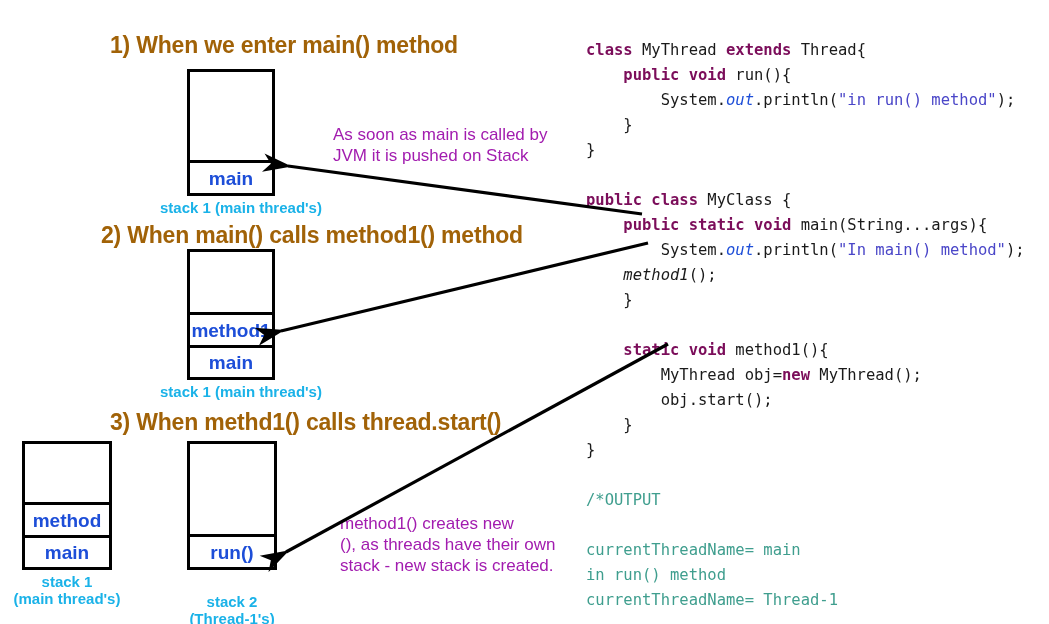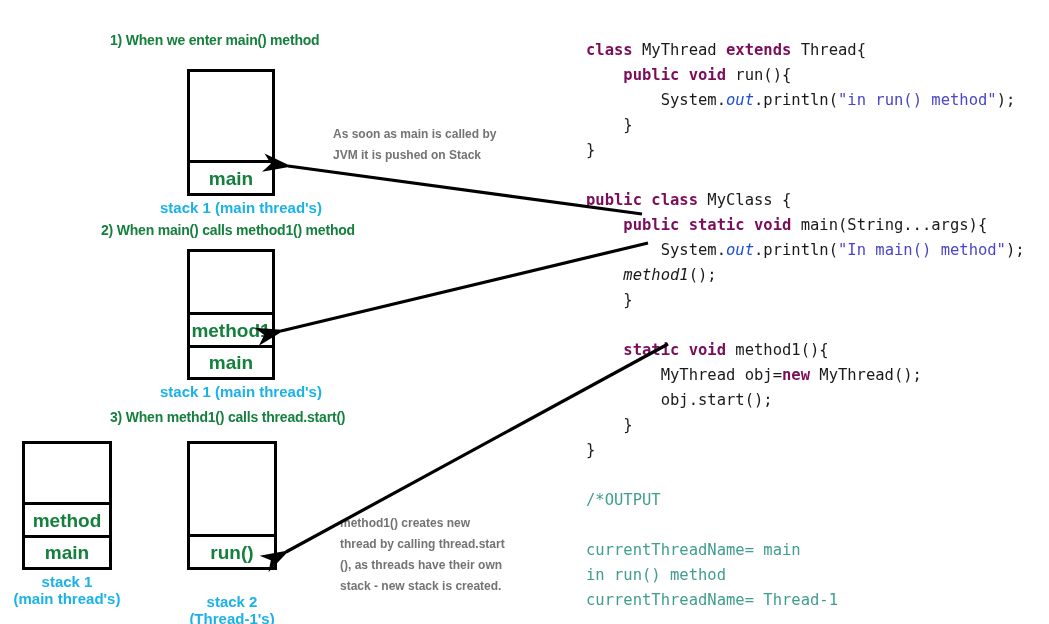--- a/index.html
+++ b/index.html
@@ -17,44 +17,44 @@
   }
   .canvas {
     position: absolute;
     left: 0; top: 0;
     width: 1049px;
     height: 624px;
   }
   
   .heading {
     position: absolute;
-    color: #15803d;
+    color: #a16207;
     font-weight: bold;
-    font-size: 14px;
+    font-size: 23px;
     font-family: "Liberation Sans", sans-serif;
     white-space: nowrap;
     letter-spacing: -0.2px;
   }
   
   .stack-box {
     position: absolute;
     border: 3px solid #000000;
     background: #ffffff;
     box-sizing: border-box;
     display: flex;
     flex-direction: column;
     justify-content: flex-end;
   }
   .stack-cell {
     border-top: 3px solid #000000;
     box-sizing: border-box;
     text-align: center;
     font-weight: bold;
     font-size: 19px;
-    color: #15803d;
+    color: #1d4ed8;
     font-family: "Liberation Sans", sans-serif;
     line-height: 1;
     display: flex;
     align-items: center;
     justify-content: center;
     overflow: hidden;
     white-space: nowrap;
   }
   .stack-cell.h32 { height: 32px; }
   .stack-cell.h33 { height: 33px; }
@@ -66,23 +66,23 @@
     font-weight: bold;
     font-size: 15px;
     font-family: "Liberation Sans", sans-serif;
     white-space: nowrap;
     text-align: center;
   }
   .caption .cap-line { display: block; }
   
   .note {
     position: absolute;
-    color: #737373;
-    font-weight: bold;
-    font-size: 12px;
+    color: #a21caf;
+    font-weight: normal;
+    font-size: 17px;
     font-family: "Liberation Sans", sans-serif;
     line-height: 21px;
     white-space: nowrap;
   }
   .note .note-line { display: block; }
   
   .code {
     position: absolute;
     font-family: "DejaVu Sans Mono", monospace;
     font-size: 15.5px;
@@ -150,21 +150,20 @@
   </div>
 
   <div class="note" style="left:333px; top:124px;">
     <span class="note-line">As soon as main is called by</span>
     <span class="note-line">JVM it is pushed on Stack</span>
   </div>
 
 
   <div class="note" style="left:340px; top:513px;">
     <span class="note-line">method1() creates new</span>
-    <span class="note-line">thread by calling thread.start</span>
     <span class="note-line">(), as threads have their own</span>
     <span class="note-line">stack - new stack is created.</span>
   </div>
 
   <div class="code" id="code-panel" style="left:586px; top:38px;"><span class="ln"><span class="kw">class </span><span class="plain">MyThread </span><span class="kw">extends </span><span class="plain">Thread{</span></span><span class="ln"><span class="plain">    </span><span class="kw">public void </span><span class="plain">run(){</span></span><span class="ln"><span class="plain">        System.</span><span class="fld">out</span><span class="plain">.println(</span><span class="str">"in run() method"</span><span class="plain">);</span></span><span class="ln"><span class="plain">    }</span></span><span class="ln"><span class="plain">}</span></span><span class="ln">&nbsp;</span><span class="ln"><span class="kw">public class </span><span class="plain">MyClass {</span></span><span class="ln"><span class="plain">    </span><span class="kw">public static void </span><span class="plain">main(String...args){</span></span><span class="ln"><span class="plain">        System.</span><span class="fld">out</span><span class="plain">.println(</span><span class="str">"In main() method"</span><span class="plain">);</span></span><span class="ln"><span class="plain">    </span><span class="ital">method1</span><span class="plain">();</span></span><span class="ln"><span class="plain">    }</span></span><span class="ln">&nbsp;</span><span class="ln"><span class="plain">    </span><span class="kw">static void </span><span class="plain">method1(){</span></span><span class="ln"><span class="plain">        MyThread obj=</span><span class="kw">new </span><span class="plain">MyThread();</span></span><span class="ln"><span class="plain">        obj.start();</span></span><span class="ln"><span class="plain">    }</span></span><span class="ln"><span class="plain">}</span></span><span class="ln">&nbsp;</span><span class="ln"><span class="cmt">/*OUTPUT</span></span><span class="ln">&nbsp;</span><span class="ln"><span class="cmt">currentThreadName= main</span></span><span class="ln"><span class="cmt">in run() method</span></span><span class="ln"><span class="cmt">currentThreadName= Thread-1</span></span><span class="ln">&nbsp;</span></div>
 
   <svg class="arrow-layer" viewBox="0 0 1049 624">
     <defs>
       <marker id="ah" markerWidth="9" markerHeight="9" refX="1.2" refY="3" orient="auto" markerUnits="strokeWidth">
         <path d="M0,3 L9,0.1 L6.6,3 L9,5.9 Z" fill="#000000"></path>

